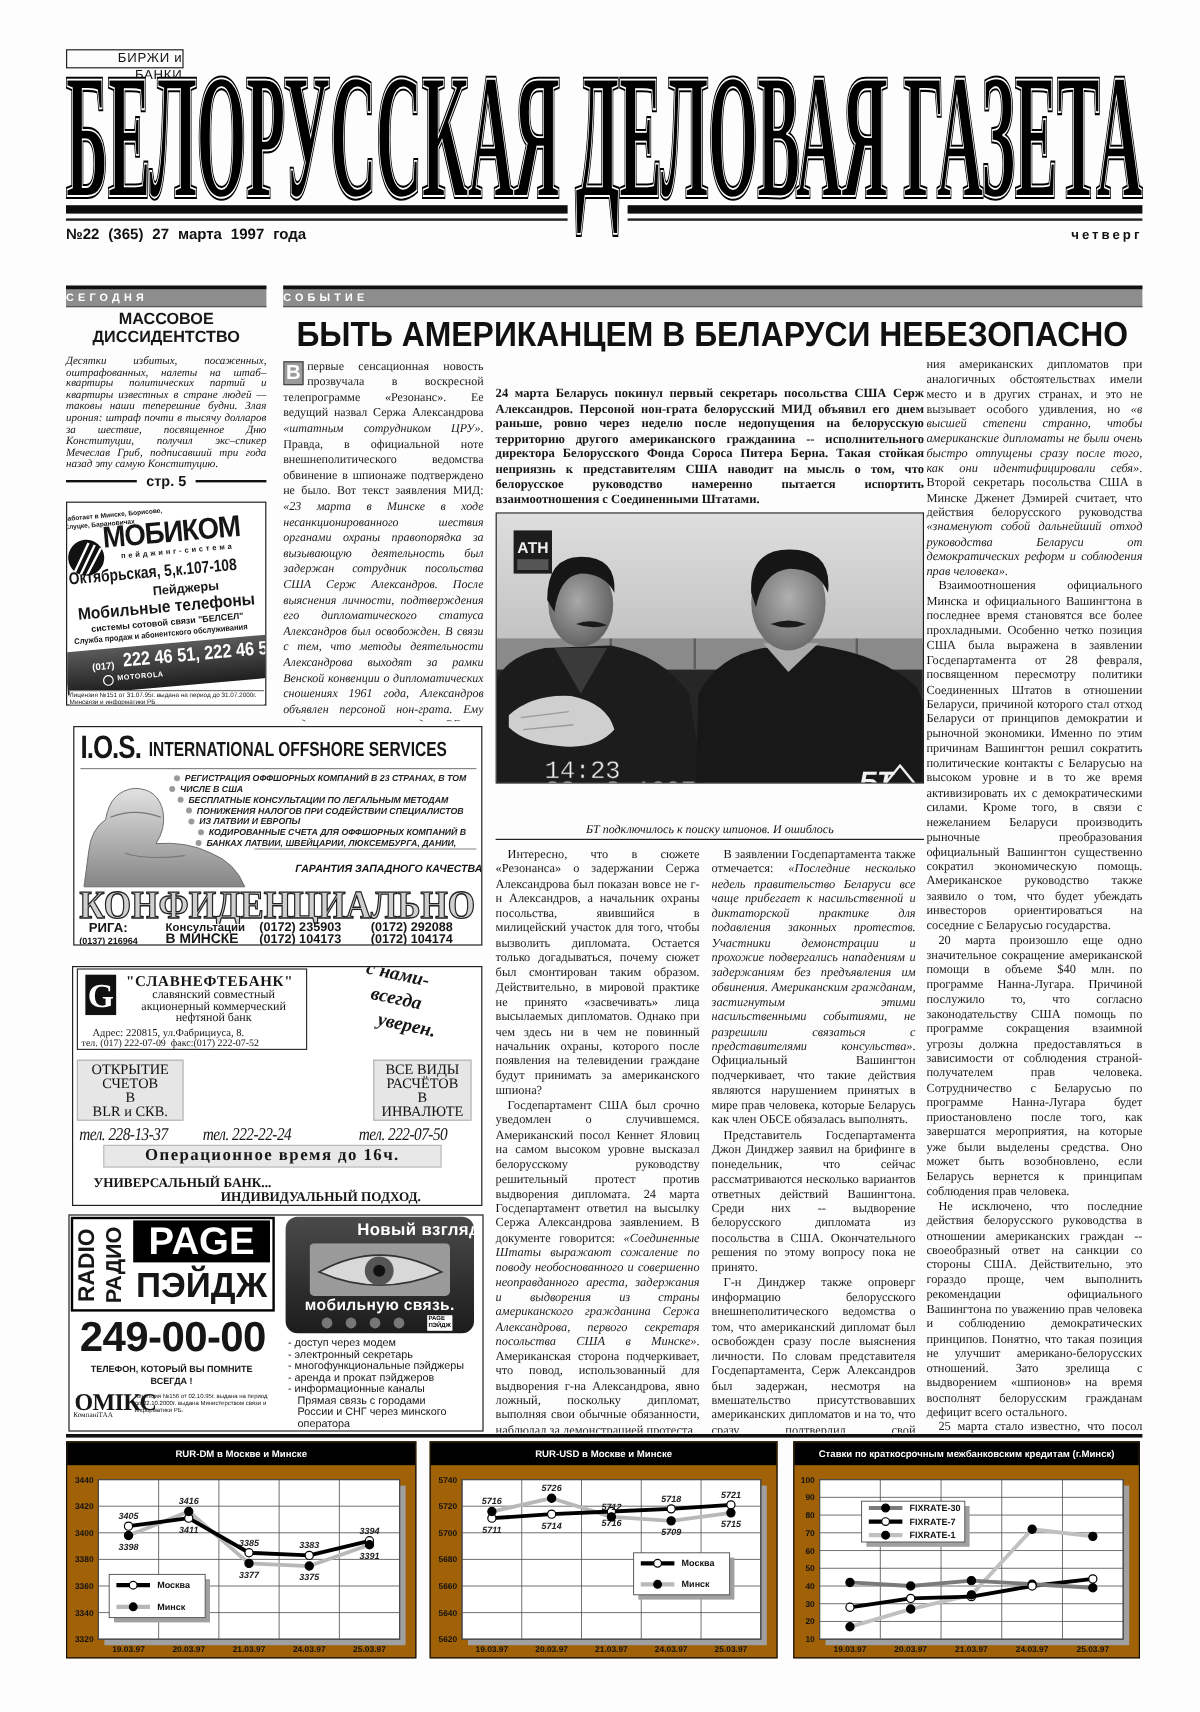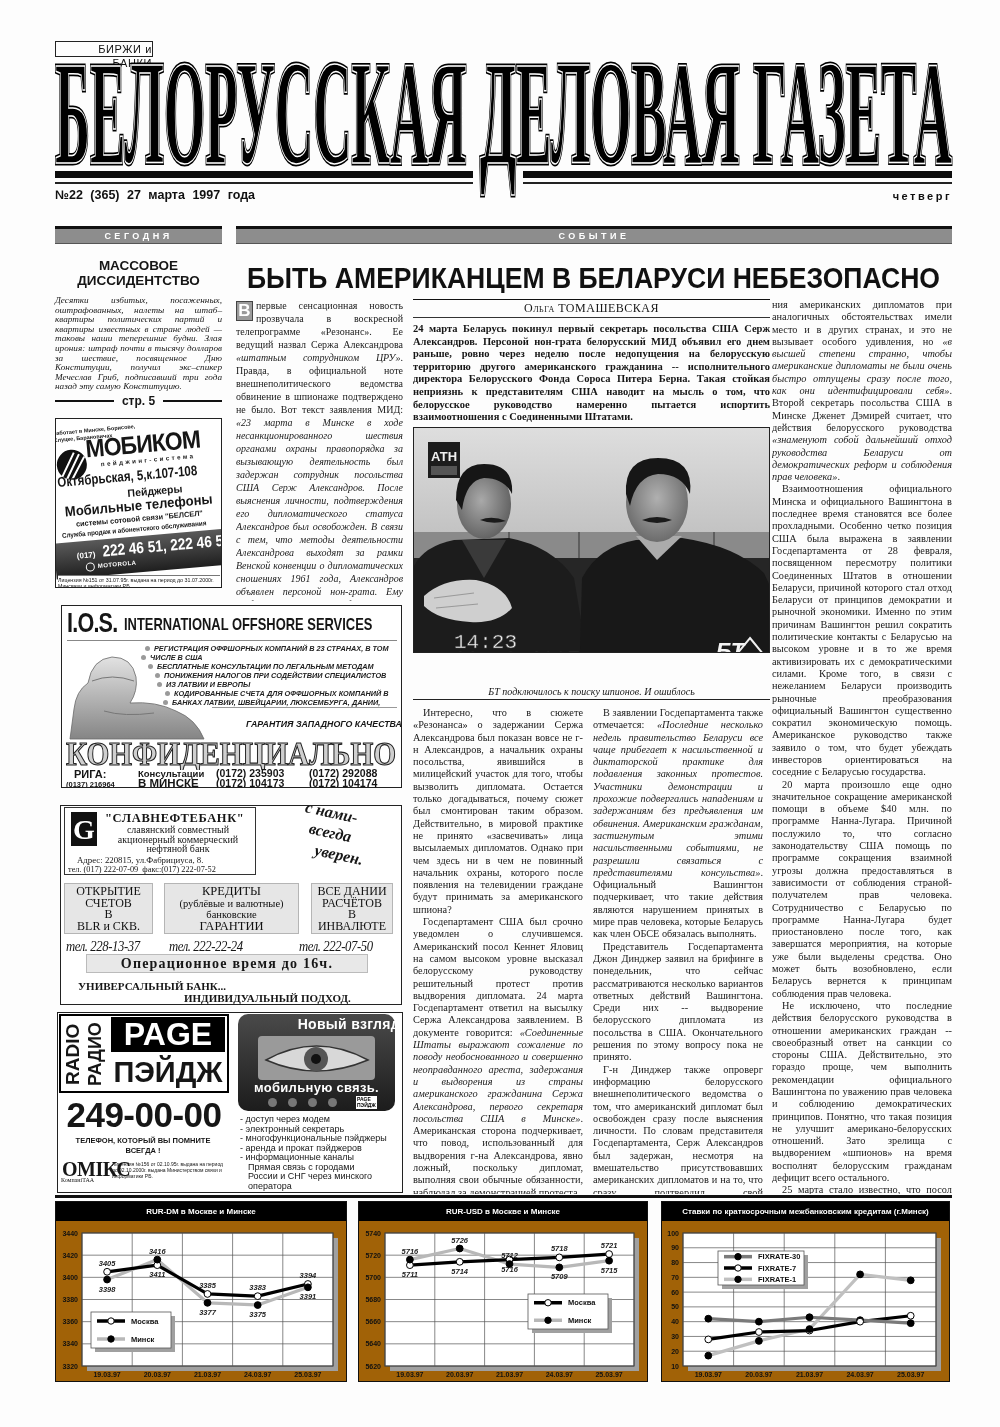--- a/index.html
+++ b/index.html
@@ -10,21 +10,21 @@
 .serif{font-family:"Liberation Serif",serif}
 .it{font-style:italic}
 
 .kicker{left:55px;top:41px;width:98px;height:16px;border:1px solid #222;font:11px/14px "Liberation Sans",sans-serif;letter-spacing:.6px;text-align:right;color:#111}
 .mh-outer{font-family:"Liberation Serif",serif;font-weight:bold;font-size:148px;fill:#000;stroke:#000;stroke-width:5px}
 .mh-inner{font-family:"Liberation Serif",serif;font-weight:bold;font-size:148px;fill:#000;stroke:#fff;stroke-width:1.5px}
 .rule-thick{height:7px;background:#0d0d0d;top:171px}
 .rule-thin{height:1.5px;background:#222;top:182px}
 .issue{left:55px;top:188px;font:bold 12.5px/15px "Liberation Sans",sans-serif;word-spacing:4px;color:#111}
 .weekday{right:48px;top:189px;font:bold 11px/14px "Liberation Sans",sans-serif;letter-spacing:2.5px;color:#111}
-.sec-bar{top:226px;height:18px;border-top:3px solid #111;border-bottom:1px solid #555;background:#8d8d8d;color:#fff;font:bold 9px/14px "Liberation Sans",sans-serif;letter-spacing:3.5px;text-align:center}
+.sec-bar{top:238px;height:18px;border-top:3px solid #111;border-bottom:1px solid #555;background:#8d8d8d;color:#fff;font:bold 9px/14px "Liberation Sans",sans-serif;letter-spacing:3.5px;text-align:left}
 
 .teaser-title{left:55px;top:258px;width:167px;text-align:center;font:bold 13.5px/15px "Liberation Sans",sans-serif}
 .teaser-text{left:55px;top:296px;width:167px;font:italic 9.2px/9.6px "Liberation Serif",serif;text-align:justify}
 .pageref{left:55px;top:394px;width:167px;display:flex;align-items:center;gap:8px}
 .pageref .ln{flex:1;height:1.5px;background:#111}
 .pageref span.t{font:bold 12px/14px "Liberation Sans",sans-serif}
 
 .headline{left:247px;top:259px}
 .hl-text{font-family:"Liberation Sans",sans-serif;font-weight:bold;font-size:29px;fill:#111}
 .byline{left:413px;top:299px;width:357px;height:19px;border-top:1.5px solid #111;border-bottom:1px solid #333;text-align:center;font:12px/16px "Liberation Serif",serif;font-variant:small-caps;letter-spacing:.5px}
@@ -115,21 +115,20 @@
   </div>
 
   <svg class="abs headline" width="693" height="34">
     <text class="hl-text" x="0" y="29" textLength="693" lengthAdjust="spacingAndGlyphs">БЫТЬ АМЕРИКАНЦЕМ В БЕЛАРУСИ НЕБЕЗОПАСНО</text>
   </svg>
 
   <div class="col col1" style="left:236px;top:299px;width:167px;height:302px">
     <p><span class="dropcap">В</span><span>первые сенсационная новость прозвучала в воскресной телепрограмме «Резонанс». Ее ведущий назвал Сержа Александрова </span><span class="it">«штатным сотрудником ЦРУ»</span><span>. Правда, в официальной ноте внешнеполитического ведомства обвинение в шпионаже подтверждено не было. Вот текст заявления МИД: </span><span class="it">«23 марта в Минске в ходе несанкционированного шествия органами охраны правопорядка за вызывающую деятельность был задержан сотрудник посольства США Серж Александров. После выяснения личности, подтверждения его дипломатического статуса Александров был освобожден. В связи с тем, что методы деятельности Александрова выходят за рамки Венской конвенции о дипломатических сношениях 1961 года, Александров объявлен персоной нон-грата. Ему предложено покинуть пределы РБ»</span><span>.</span></p>
   </div>
 
-  <div class="abs byline">Ольга ТОМАШЕВСКАЯ</div>
   <div class="abs lead">24 марта Беларусь покинул первый секретарь посольства США Серж Александров. Персоной нон-грата белорусский МИД объявил его днем раньше, ровно через неделю после недопущения на белорусскую территорию другого американского гражданина -- исполнительного директора Белорусского Фонда Сороса Питера Берна. Такая стойкая неприязнь к представителям США наводит на мысль о том, что белорусское руководство намеренно пытается испортить взаимоотношения с Соединенными Штатами.</div>
 
   <div class="abs photo">
     <svg width="357" height="258">
       <defs>
         <linearGradient id="wallg" x1="0" y1="0" x2="0" y2="1">
             <stop offset="0" stop-color="#dedede"></stop>
             <stop offset="1" stop-color="#c2c2c2"></stop>
           </linearGradient>
         <radialGradient id="faceL" cx=".45" cy=".45" r=".6">
@@ -243,28 +242,22 @@
       <div class="serif b it" style="left:0;top:0;font-size:16px">с нами-</div>
       <div class="serif b it" style="left:8px;top:20px;font-size:16px">всегда</div>
       <div class="serif b it" style="left:18px;top:40px;font-size:16px">уверен.</div>
     </div>
     <div class="svc" style="left:3px;top:77px;width:89px;height:51px">
       <div>ОТКРЫТИЕ</div>
       <div>СЧЕТОВ</div>
       <div>В</div>
       <div>BLR и СКВ.</div>
     </div>
-    <div class="svc" style="left:103px;top:77px;width:135px;height:51px">
-      <div style="font-size:12.5px">КРЕДИТЫ</div>
-      <div style="font-size:10.5px">(рублёвые и валютные)</div>
-      <div style="font-size:10.5px">банковские</div>
-      <div style="font-size:12.5px">ГАРАНТИИ</div>
-    </div>
     <div class="svc" style="left:250px;top:77px;width:82px;height:51px">
-      <div>ВСЕ ДАНИИ</div>
+      <div>ВСЕ ВИДЫ</div>
       <div>РАСЧЁТОВ</div>
       <div>В</div>
       <div>ИНВАЛЮТЕ</div>
     </div>
     <div class="svc-phone" style="left:5px;top:132px">тел.  228-13-37</div>
     <div class="svc-phone" style="left:108px;top:132px">тел.  222-22-24</div>
     <div class="svc-phone" style="left:238px;top:132px">тел.  222-07-50</div>
     <div class="serif b" style="left:25px;top:148px;width:282px;height:19px;background:#e8e8e8;border:1px solid #bbb;text-align:center;font-size:14px;line-height:17px;letter-spacing:1.2px">Операционное время до 16ч.</div>
     <div class="serif b" style="left:17px;top:174px;font-size:11px;white-space:nowrap">УНИВЕРСАЛЬНЫЙ БАНК...</div>
     <div class="serif b" style="left:123px;top:186px;font-size:11px;white-space:nowrap">ИНДИВИДУАЛЬНЫЙ ПОДХОД.</div>

